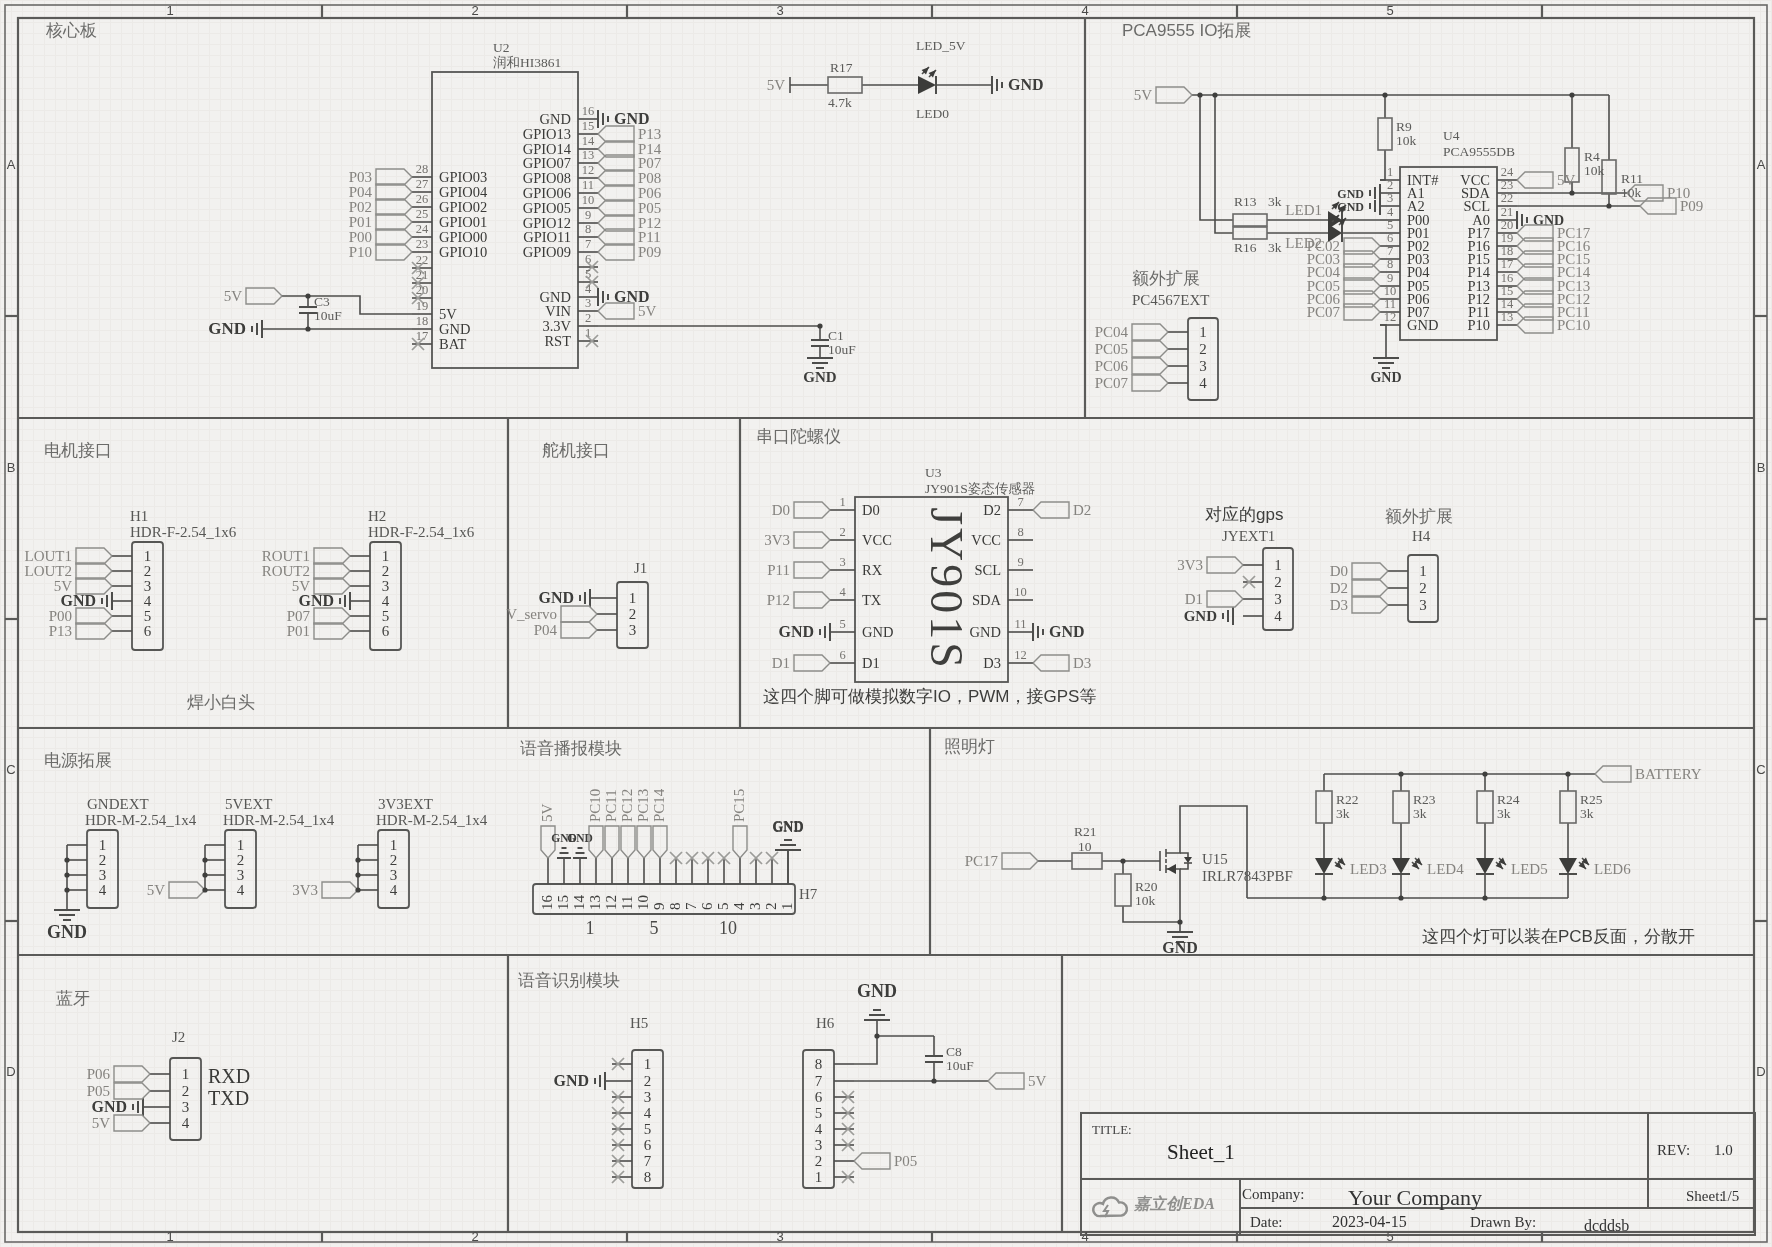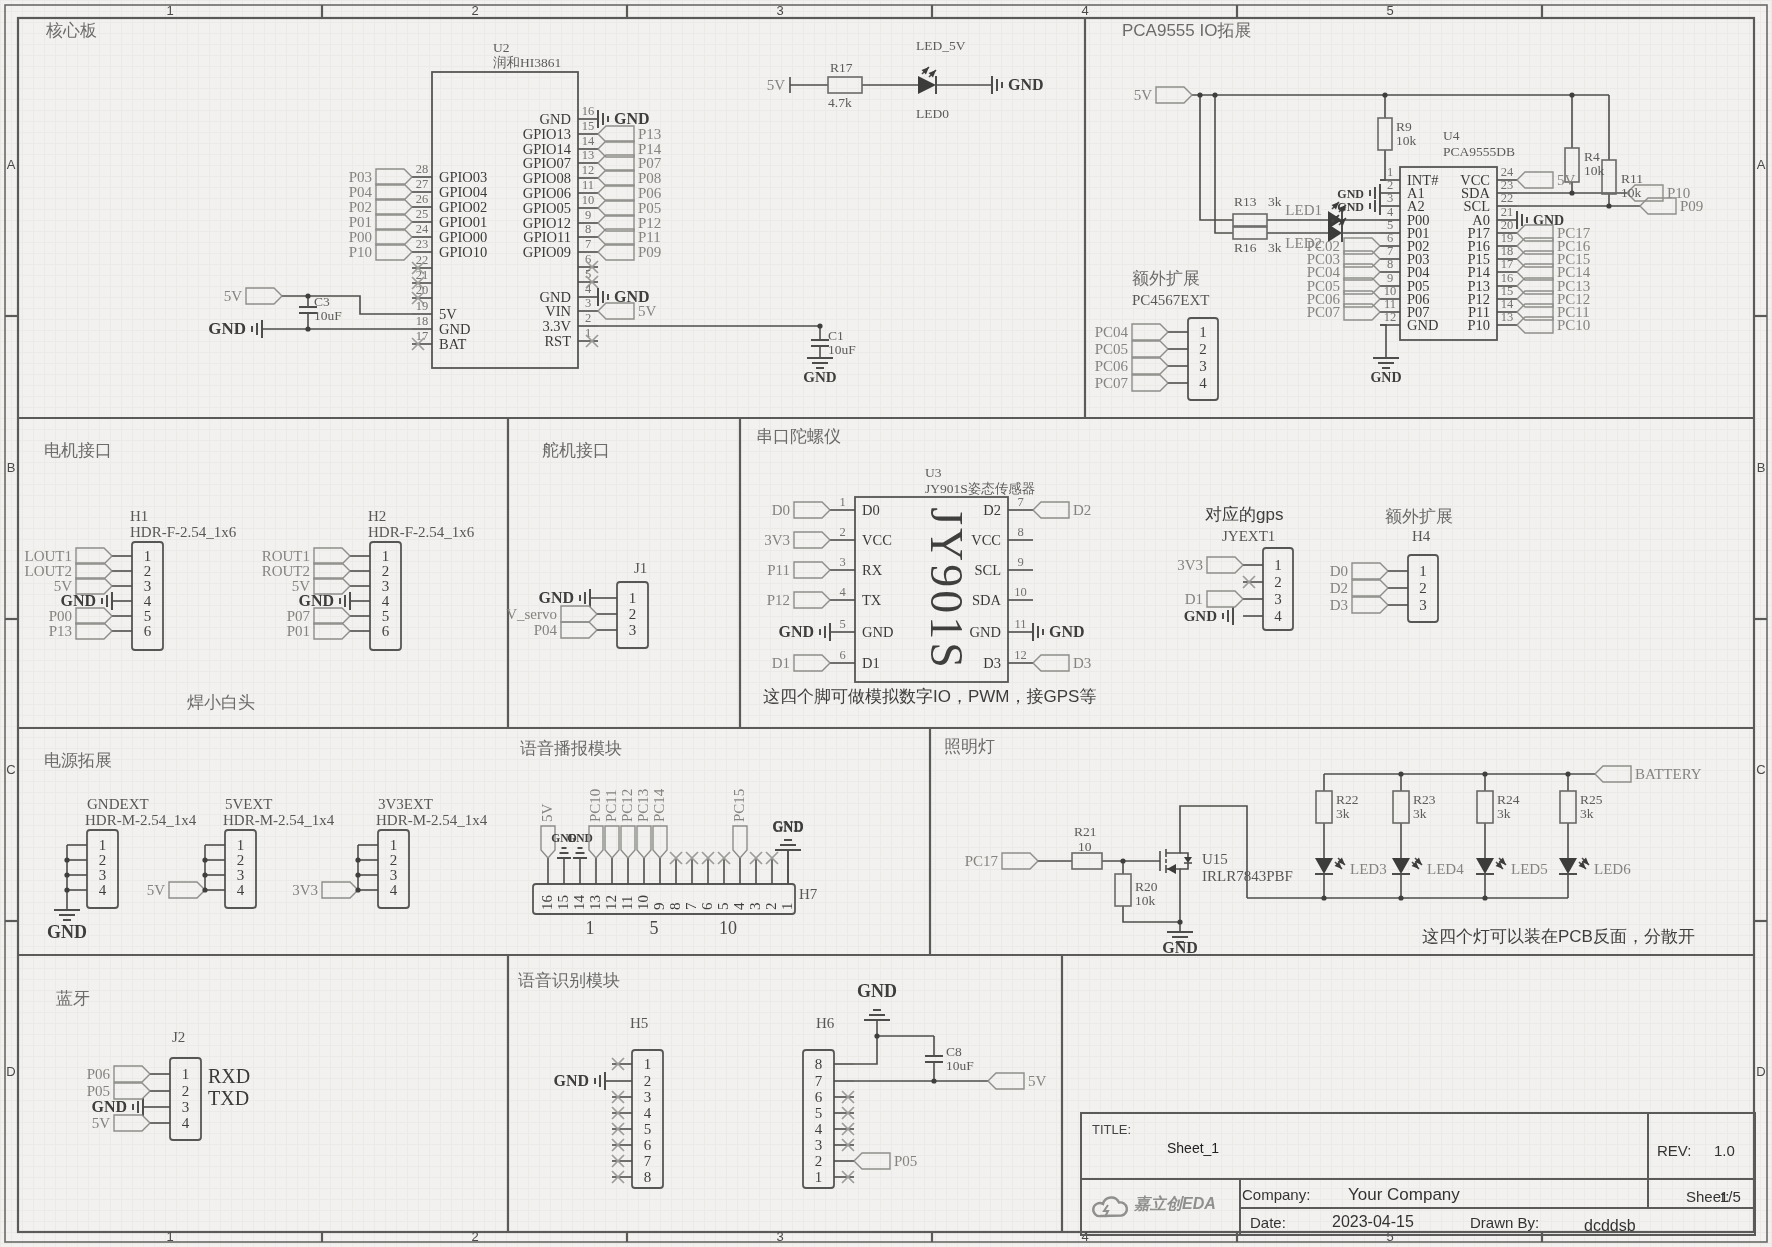--- a/index.html
+++ b/index.html
@@ -28,27 +28,27 @@
   .pn{font-size:14.5px;fill:#3a3a38;}
   .num{font-size:12.5px;fill:#74726e;}
   .cnum{font-size:15px;fill:#3f3f3d;}
   .ref{font-size:13.5px;fill:#5c5c5a;}
   .ref2{font-size:15px;fill:#575755;}
   .gndt{font-family:"Liberation Serif",serif;font-weight:bold;fill:#3d3d3b;}
   .bignet{font-size:20px;fill:#3a3a38;}
   .big{font-size:46px;fill:#3f3f3d;letter-spacing:3px;}
   .mark{font-size:18px;fill:#4a4a48;}
   .frame-t{font-family:"Liberation Sans",sans-serif;font-size:13px;fill:#4a4a48;}
-  .tb{position:absolute;left:1080px;top:1112px;width:672px;height:120px;border:2px solid #5a5a58;font-family:Liberation Sans, sans-serif;color:#333;}
+  .tb{position:absolute;left:1080px;top:1112px;width:672px;height:120px;border:2px solid #5a5a58;font-family:Liberation Serif, serif;color:#333;}
   .tb span{position:absolute;white-space:nowrap;font-size:15px;}
   .tb .hl{position:absolute;left:0;right:0;top:64px;border-top:2px solid #5a5a58;}
   .tb .hl2{position:absolute;left:157px;right:0;top:93px;border-top:2px solid #5a5a58;}
   .tb .vl{position:absolute;left:565px;top:0;height:93px;border-left:2px solid #5a5a58;}
   .tb .vl2{position:absolute;left:157px;top:64px;height:56px;border-left:2px solid #5a5a58;}
-  .tb .t-title{font-size:14px;color:#222;text-align:right;}
+  .tb .t-title{font-size:21px;color:#222;text-align:right;}
   .tb .t-sm{font-size:13px;color:#444;}
   .tb .t-logo{font-size:16px;font-weight:bold;font-style:italic;color:#8f8f8d;}
 </style>
 </head>
 <body>
 
 <div class="page">
   <svg id="schematic" width="1772" height="1247" viewBox="0 0 1772 1247">
       <rect x="5" y="5" width="1762" height="1237" class="rbox"></rect>
       <rect x="18" y="18" width="1736" height="1214" class="w2" fill="none"></rect>
@@ -1093,21 +1093,21 @@
   <div class="tb">
     <div class="hl"></div>
     <div class="hl2"></div>
     <div class="vl"></div>
     <div class="vl2"></div>
     <span class="t-sm" style="left:10px;top:8px">TITLE:</span>
     <span class="t-title" style="left:85px;top:26px">Sheet_1</span>
     <span style="left:575px;top:28px">REV:</span>
     <span style="left:632px;top:28px">1.0</span>
     <span style="left:160px;top:72px">Company:</span>
-    <span style="left:266px;top:71px;font-size:17px">Your Company</span>
+    <span style="left:266px;top:71px;font-size:22px">Your Company</span>
     <span style="left:604px;top:74px">Sheet:</span>
     <span style="left:638px;top:74px">1/5</span>
     <span style="left:168px;top:100px">Date:</span>
     <span style="left:250px;top:99px;font-size:16px">2023-04-15</span>
     <span style="left:388px;top:100px">Drawn By:</span>
     <span style="left:502px;top:103px;font-size:16px">dcddsb</span>
     <svg width="42" height="30" style="position:absolute;left:8px;top:78px">
       <path d="M11 24 a6.5 6.5 0 1 1 2-12 a8.5 8.5 0 0 1 16-1.5 a6.5 6.5 0 0 1 2.5 13 z" fill="none" stroke="#8f8f8d" stroke-width="2.4"></path>
       <path d="M18 13 l-4 6 h4 l-3 6" fill="none" stroke="#8f8f8d" stroke-width="2"></path>
     </svg>

